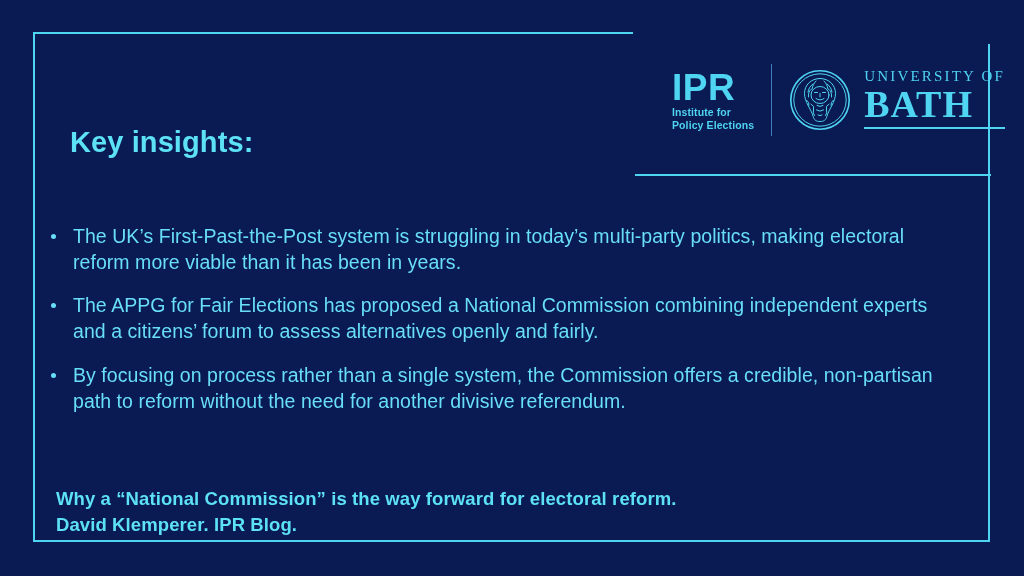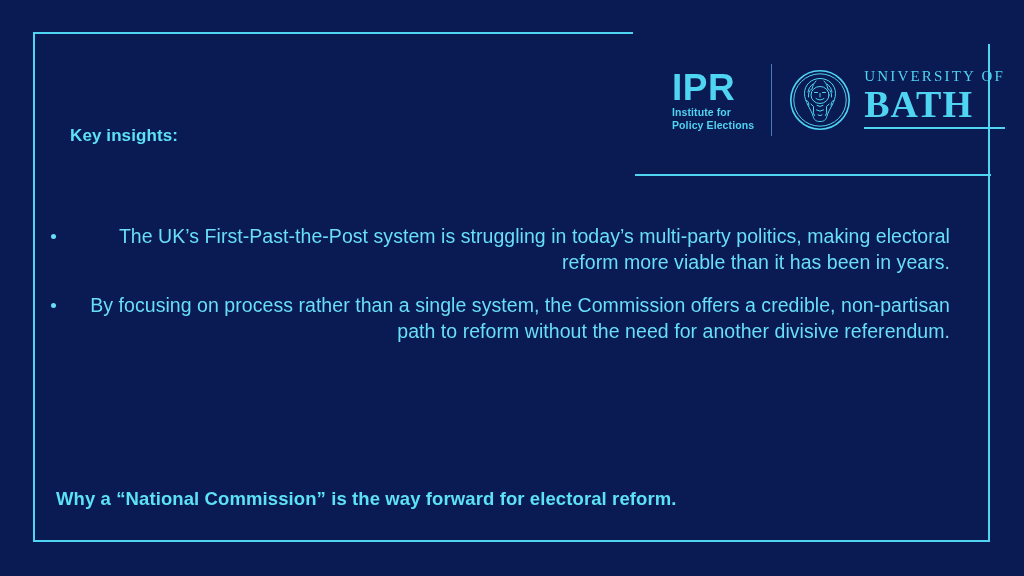--- a/index.html
+++ b/index.html
@@ -116,21 +116,21 @@
     height: 2px;
     background: #4fd4f2;
     width: 100%;
   }
 
   
   .headline {
     position: absolute;
     left: 70px;
     top: 126px;
-    font-size: 17px;
+    font-size: 29px;
     font-weight: bold;
     color: #5ce1f5;
     letter-spacing: 0.1px;
   }
 
   
   .bullets {
     position: absolute;
     left: 45px;
     top: 224px;
@@ -140,21 +140,20 @@
     padding: 0;
   }
   .bullets li {
     position: relative;
     padding-left: 28px;
     margin-bottom: 18px;
     color: #68dff7;
     font-size: 19.5px;
     line-height: 1.32;
     letter-spacing: 0.05px;
-    text-align: right;
   }
   .bullets li:last-child { margin-bottom: 8px; }
   .bullet-dot {
     position: absolute;
     left: 6px;
     top: 10px;
     width: 5px;
     height: 5px;
     border-radius: 50%;
     background: #68dff7;
@@ -230,21 +229,26 @@
 
   <div class="headline">Key insights:</div>
 
   <ul class="bullets">
     <li>
       <span class="bullet-dot"></span>
       <span>The UK’s First-Past-the-Post system is struggling in today’s multi-party politics, making electoral reform more viable than it has been in years.</span>
     </li>
     <li>
       <span class="bullet-dot"></span>
+      <span>The APPG for Fair Elections has proposed a National Commission combining independent experts and a citizens’ forum to assess alternatives openly and fairly.</span>
+    </li>
+    <li>
+      <span class="bullet-dot"></span>
       <span>By focusing on process rather than a single system, the Commission offers a credible, non-partisan path to reform without the need for another divisive referendum.</span>
     </li>
   </ul>
 
   <div class="attribution">
     <div>Why a “National Commission” is the way forward for electoral reform.</div>
+    <div>David Klemperer. IPR Blog.</div>
   </div>
 
 </div>
 
 </body></html>

